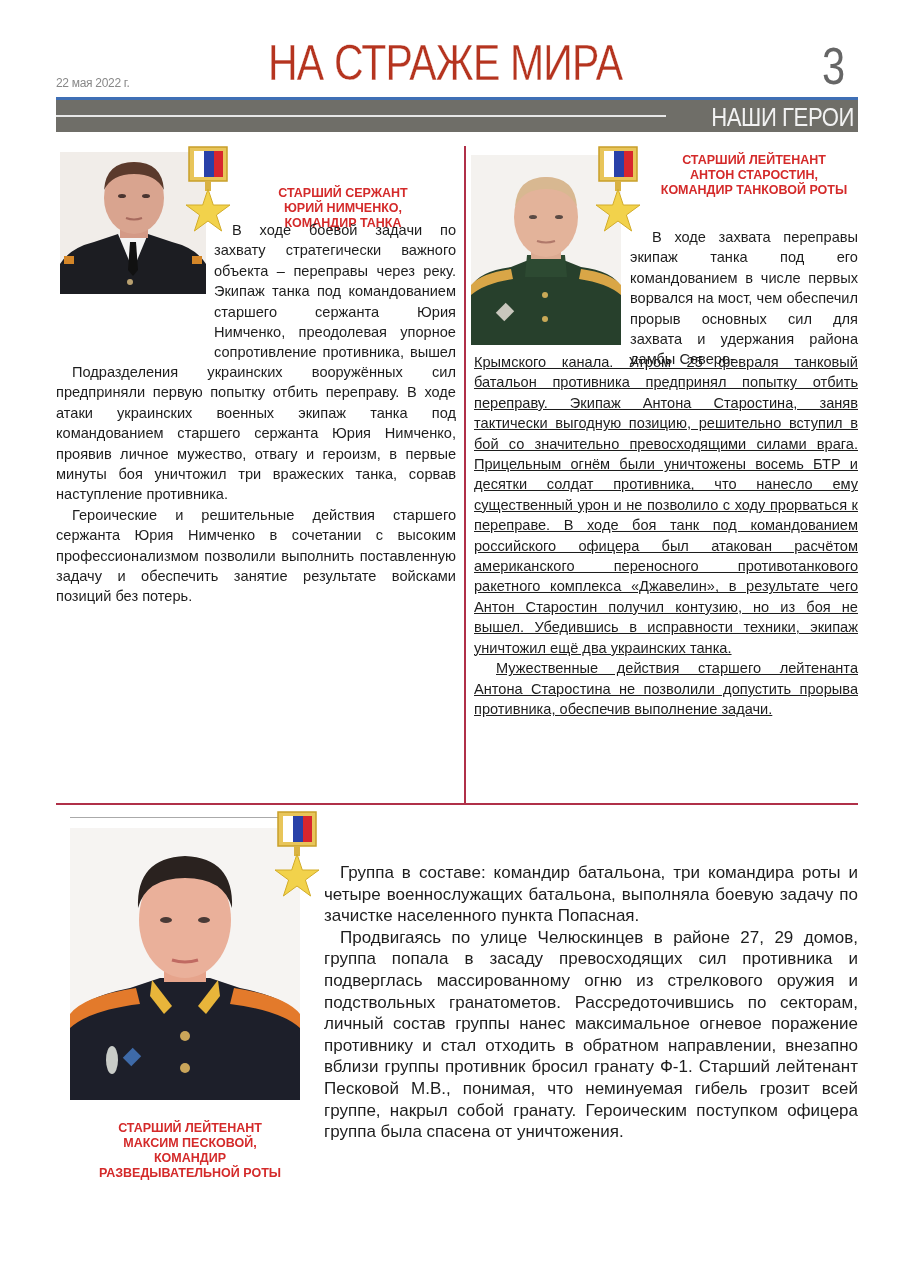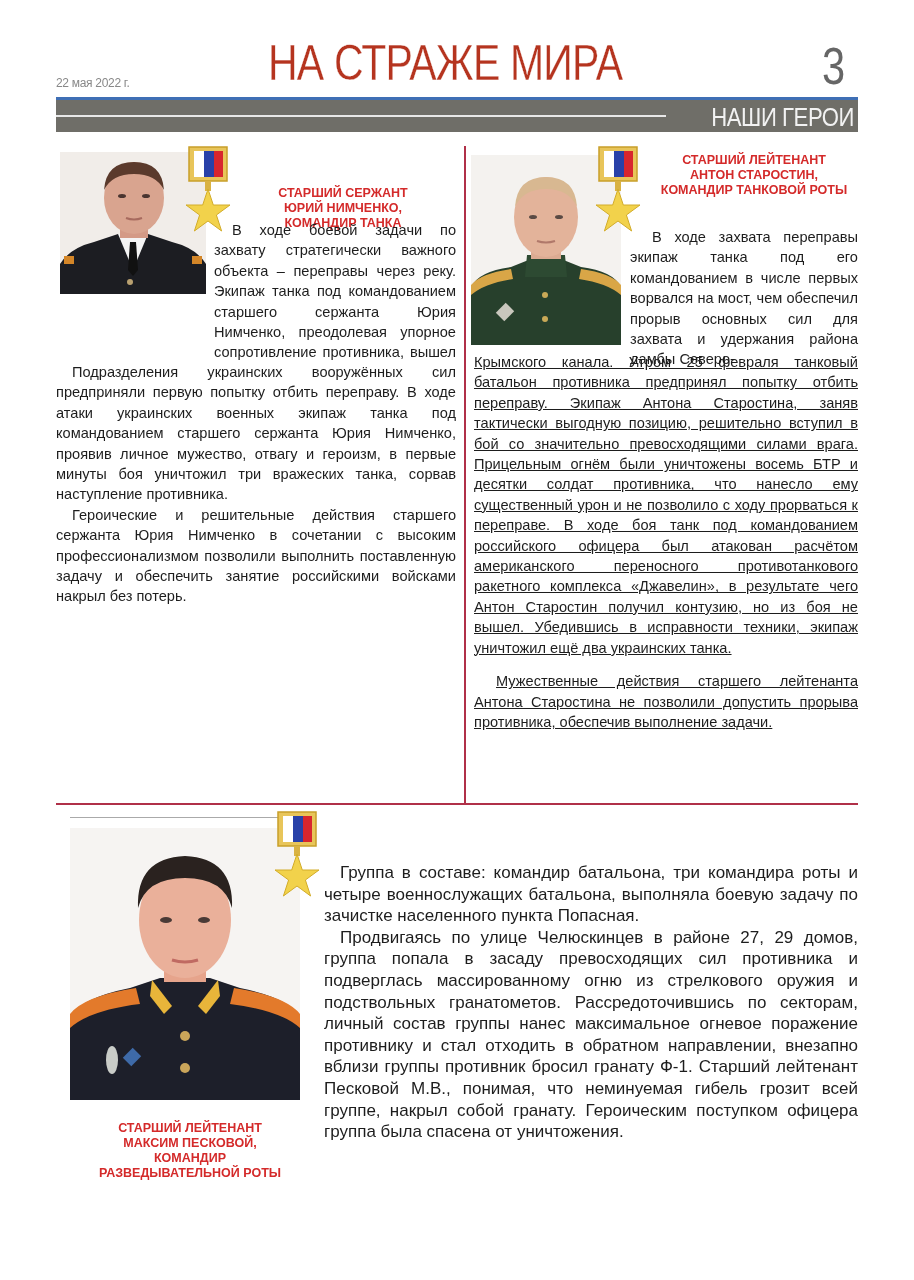--- a/index.html
+++ b/index.html
@@ -76,21 +76,21 @@
   <span>СТАРШИЙ СЕРЖАНТ</span>
   <span>ЮРИЙ НИМЧЕНКО,</span>
   <span>КОМАНДИР ТАНКА</span>
 </div>
 <div class="text" style="left:214px; top:220px; width:242px;">
   <p class="noindent" style="height:142px; overflow:hidden; text-indent:18px;">В ходе боевой задачи по захвату стратегически важного объекта – переправы через реку. Экипаж танка под командованием старшего сержанта Юрия Нимченко, преодолевая упорное сопротивление противника, вышел на рубеж, определённый командованием для удержания района дамбы Северо-Крымского канала.</p>
 </div>
 <div class="text" style="left:56px; top:362px; width:400px;">
   <p class="noindent" style="visibility:hidden; height:0; overflow:hidden;"></p>
   <p>Подразделения украинских вооружённых сил предприняли первую попытку отбить переправу. В ходе атаки украинских военных экипаж танка под командованием старшего сержанта Юрия Нимченко, проявив личное мужество, отвагу и героизм, в первые минуты боя уничтожил три вражеских танка, сорвав наступление противника.</p>
-  <p>Героические и решительные действия старшего сержанта Юрия Нимченко в сочетании с высоким профессионализмом позволили выполнить поставленную задачу и обеспечить занятие российскими войсками накрыл без потерь.</p>
+  <p>Героические и решительные действия старшего сержанта Юрия Нимченко в сочетании с высоким профессионализмом позволили выполнить поставленную задачу и обеспечить занятие результате войсками позиций без потерь.</p>
 </div>
 
 <div class="photo" style="left:471px; top:155px; width:150px; height:190px;">
   <svg viewBox="0 0 150 190">
     <rect width="150" height="190" fill="#f4f2ef"></rect>
     <path d="M0 190 L0 132 Q8 116 40 112 L60 104 L90 104 L110 112 Q142 116 150 132 L150 190 Z" fill="#27402c"></path>
     <path d="M0 130 Q10 118 40 114 L42 124 Q14 128 0 140 Z" fill="#d9a647"></path>
     <path d="M150 130 Q140 118 110 114 L108 124 Q136 128 150 140 Z" fill="#d9a647"></path>
     <path d="M56 100 L94 100 L96 122 L54 122 Z" fill="#2d4a32"></path>
     <circle cx="74" cy="140" r="3" fill="#c9a957"></circle>
@@ -117,21 +117,21 @@
 <div class="hero-title" style="left:650px; top:153px; width:208px;">
   <span>СТАРШИЙ ЛЕЙТЕНАНТ</span>
   <span>АНТОН СТАРОСТИН,</span>
   <span>КОМАНДИР ТАНКОВОЙ РОТЫ</span>
 </div>
 <div class="text" style="left:630px; top:227px; width:228px;">
   <p style="text-indent:22px;">В ходе захвата переправы экипаж танка под его командованием в числе первых ворвался на мост, чем обеспечил прорыв основных сил для захвата и удержания района дамбы Северо-</p>
 </div>
 <div class="text" style="left:474px; top:352px; width:384px;text-decoration:underline;">
   <p class="noindent">Крымского канала. Утром 25 февраля танковый батальон противника предпринял попытку отбить переправу. Экипаж Антона Старостина, заняв тактически выгодную позицию, решительно вступил в бой со значительно превосходящими силами врага. Прицельным огнём были уничтожены восемь БТР и десятки солдат противника, что нанесло ему существенный урон и не позволило с ходу прорваться к переправе. В ходе боя танк под командованием российского офицера был атакован расчётом американского переносного противотанкового ракетного комплекса «Джавелин», в результате чего Антон Старостин получил контузию, но из боя не вышел. Убедившись в исправности техники, экипаж уничтожил ещё два украинских танка.</p>
-  <p style="text-indent:22px;margin-top:13px;">Мужественные действия старшего лейтенанта Антона Старостина не позволили допустить прорыва противника, обеспечив выполнение задачи.</p>
+  <p style="text-indent:22px;">Мужественные действия старшего лейтенанта Антона Старостина не позволили допустить прорыва противника, обеспечив выполнение задачи.</p>
 </div>
 
 <div class="photo" style="left:70px; top:828px; width:230px; height:272px;">
   <svg viewBox="0 0 230 272">
     <rect width="230" height="272" fill="#f6f4f2"></rect>
     <path d="M0 272 L0 190 Q10 170 60 160 L90 150 L140 150 L170 160 Q220 170 230 190 L230 272 Z" fill="#1d1f2a"></path>
     <path d="M0 186 Q14 168 66 160 L70 176 Q20 182 0 200 Z" fill="#e37a2b"></path>
     <path d="M230 186 Q216 168 164 160 L160 176 Q210 182 230 200 Z" fill="#e37a2b"></path>
     <path d="M82 152 L102 178 L94 186 L80 168 Z" fill="#e8b53a"></path>
     <path d="M148 152 L128 178 L136 186 L150 168 Z" fill="#e8b53a"></path>

